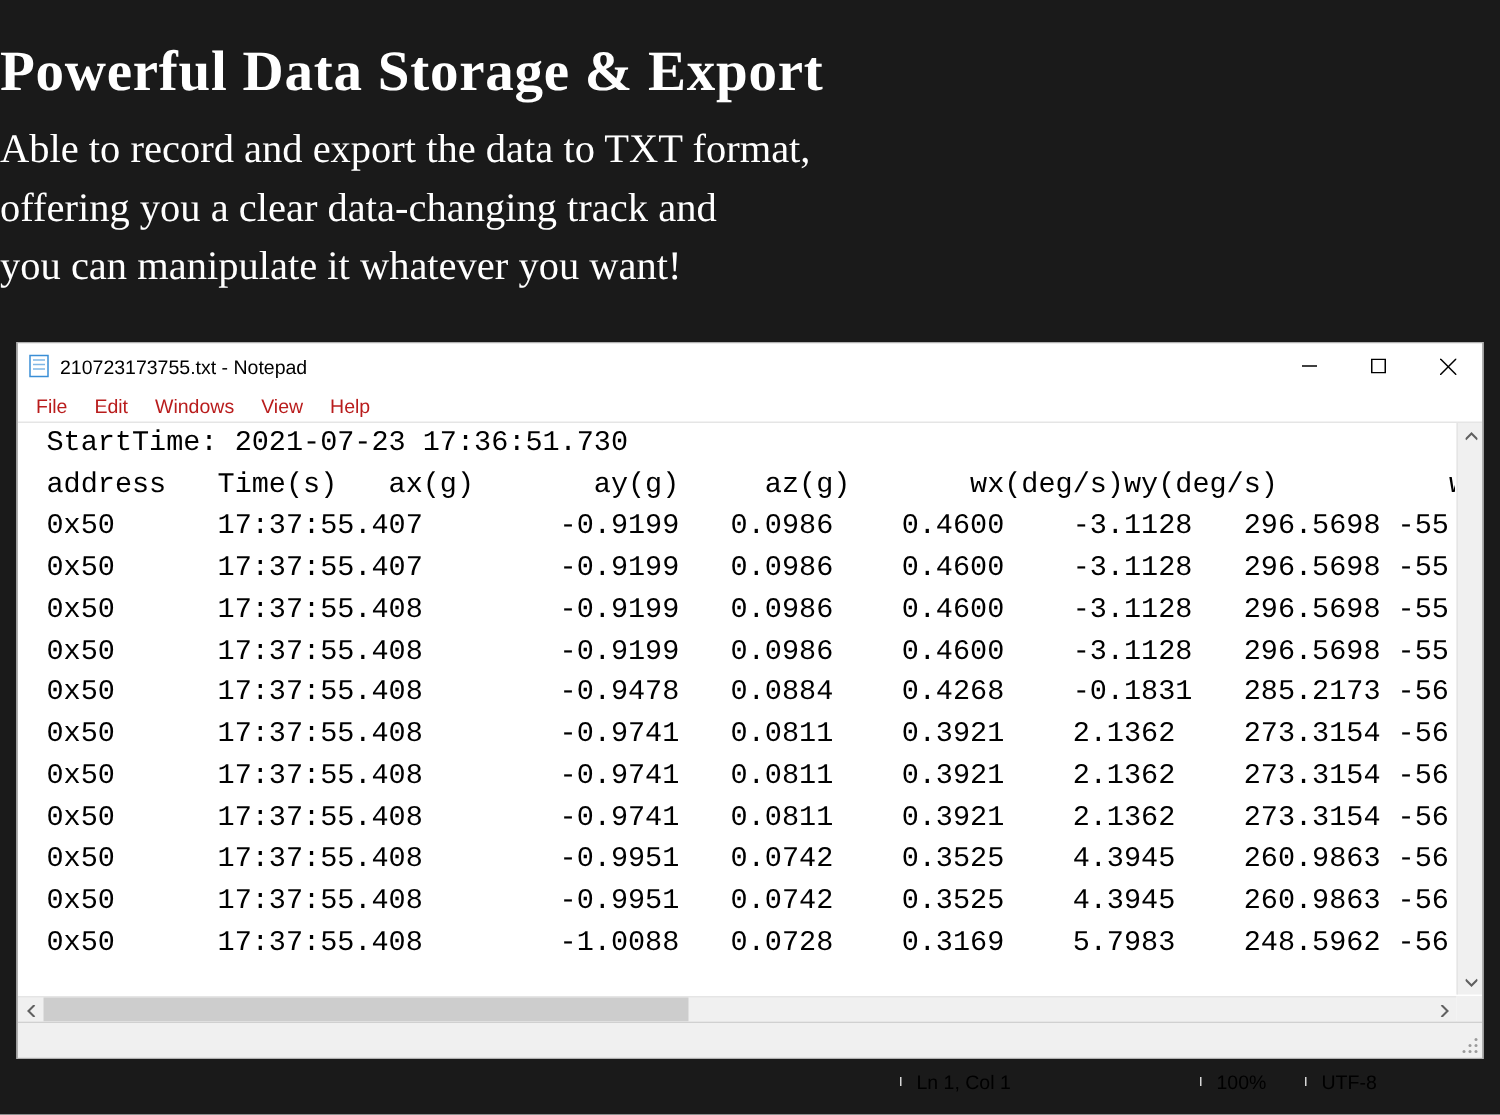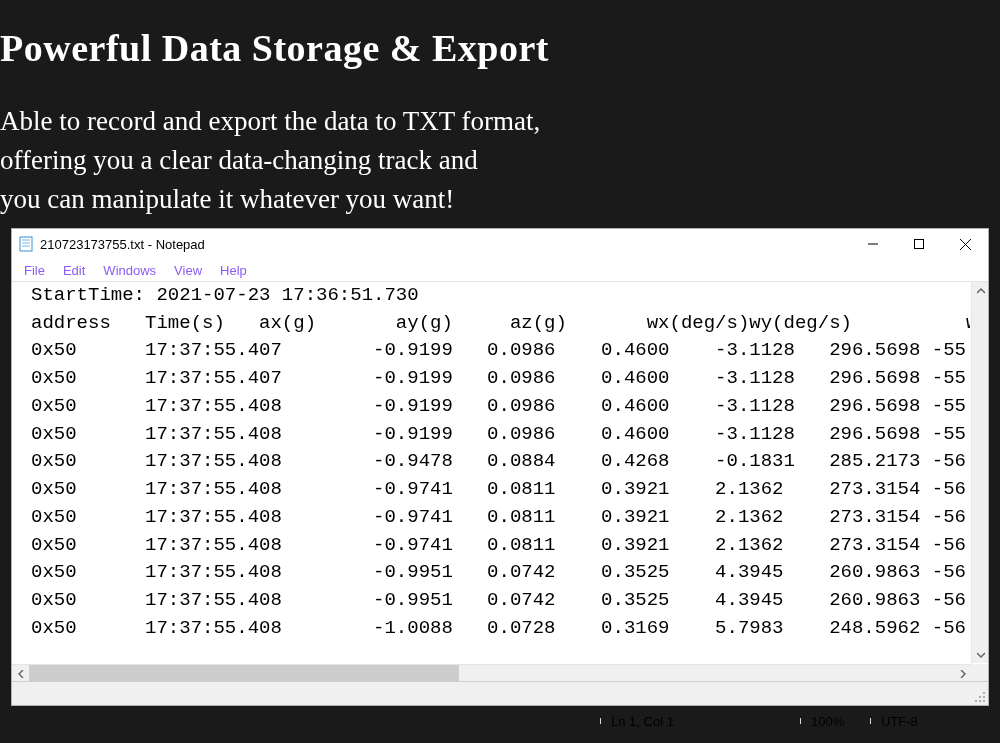--- a/index.html
+++ b/index.html
@@ -18,21 +18,21 @@
   .hero h1 {
     font-family: "Times New Roman", Georgia, serif;
     font-weight: bold;
     font-size: 38px;
     letter-spacing: 0.5px;
   }
   .hero p {
     font-family: "Times New Roman", Georgia, serif;
     font-size: 27px;
     line-height: 1.45;
-    margin-top: 32px;
+    margin-top: 10px;
     font-weight: 400;
   }
   .notepad {
     position: absolute;
     left: 11px;
     top: 228px;
     width: 978px;
     height: 478px;
     background: #fff;
     border: 1px solid #b0b0b0;
@@ -72,21 +72,21 @@
     color: #000;
   }
   .winbtn svg { display:block; }
   .menubar {
     height: 22px;
     display: flex;
     align-items: center;
     gap: 2px;
     padding-left: 4px;
     font-size: 13px;
-    color: #8b5cf6;
+    color: #b91c1c;
     background: #fff;
   }
   .menubar span {
     padding: 2px 8px;
   }
   .editor-wrap {
     flex: 1;
     position: relative;
     border-top: 1px solid #e5e5e5;
     overflow: hidden;

